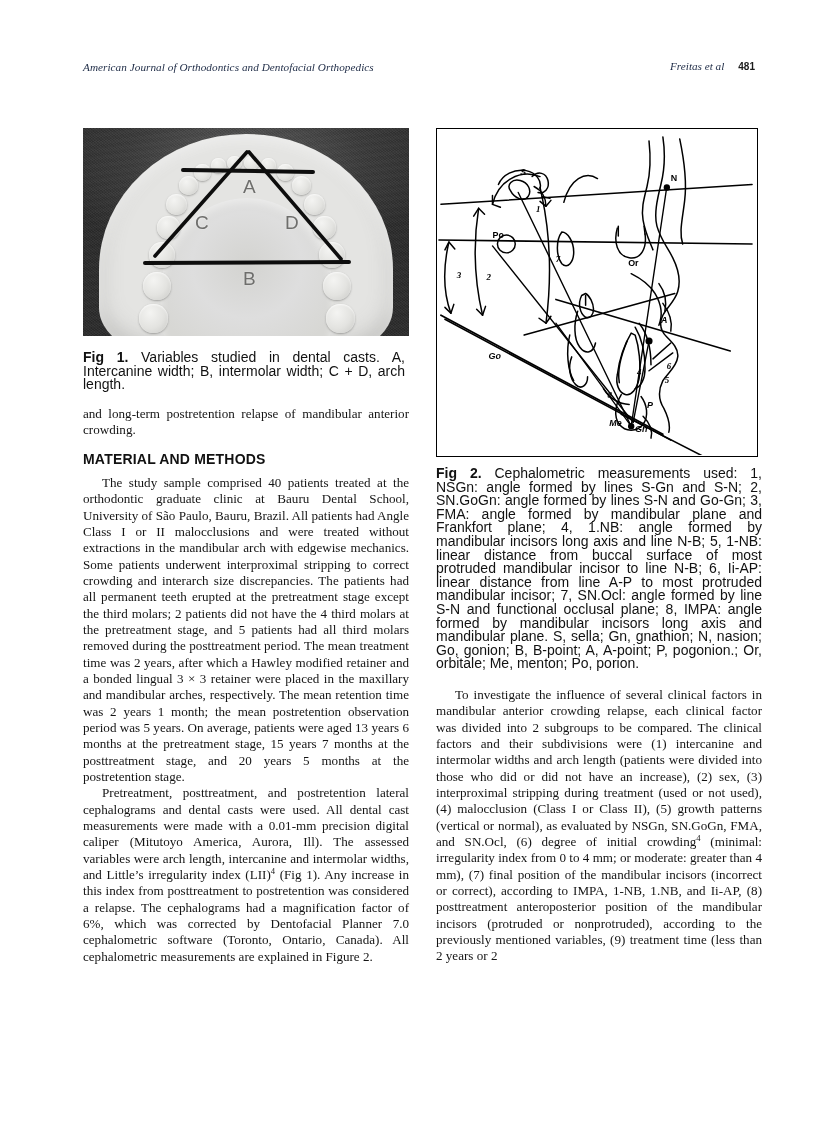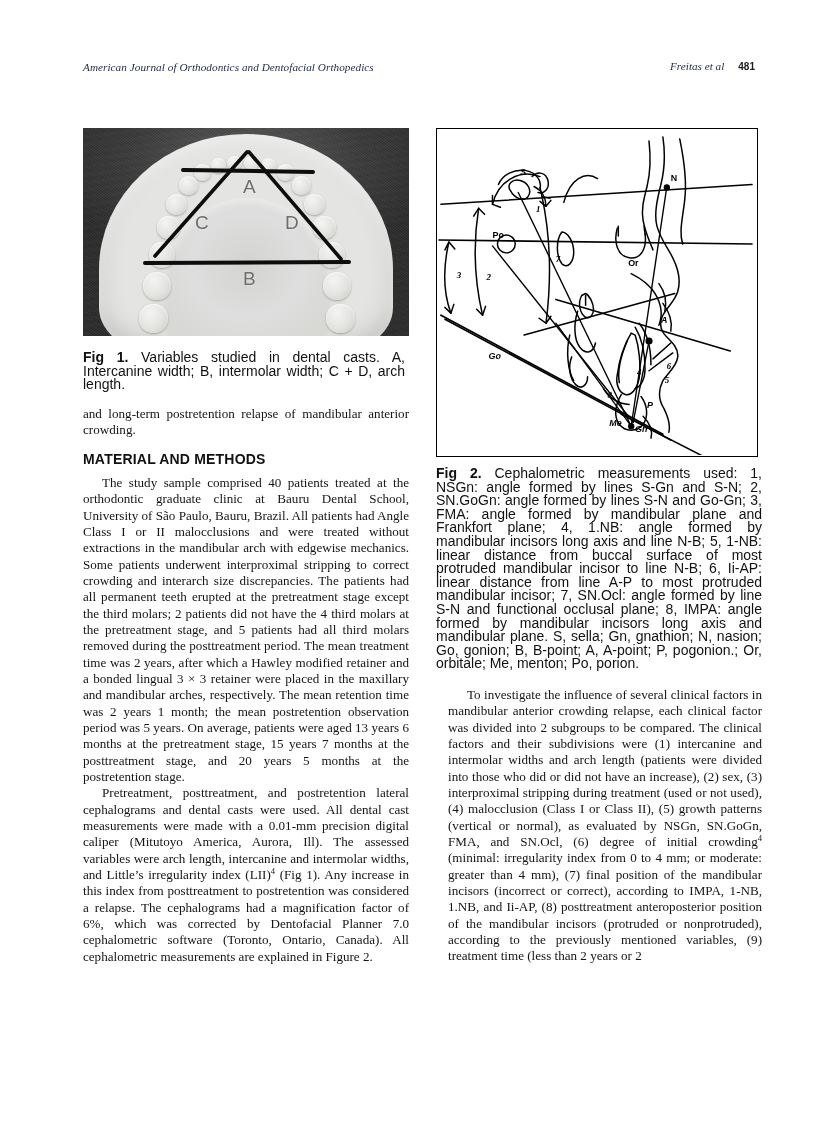--- a/index.html
+++ b/index.html
@@ -391,18 +391,18 @@
           <text x="120" y="134">7</text>
           <text x="172" y="272">8</text>
         </g>
       </svg>
     </div>
 
     <div class="caption fig2-caption">
       <b>Fig 2.</b><span> Cephalometric measurements used: 1, NSGn: angle formed by lines S-Gn and S-N; 2, SN.GoGn: angle formed by lines S-N and Go-Gn; 3, FMA: angle formed by mandibular plane and Frankfort plane; 4, 1.NB: angle formed by mandibular incisors long axis and line N-B; 5, 1-NB: linear distance from buccal surface of most protruded mandibular incisor to line N-B; 6, Ii-AP: linear distance from line A-P to most protruded mandibular incisor; 7, SN.Ocl: angle formed by line S-N and functional occlusal plane; 8, IMPA: angle formed by mandibular incisors long axis and mandibular plane. S, sella; Gn, gnathion; N, nasion; Go, gonion; B, B-point; A, A-point; P, pogonion.; Or, orbitale; Me, menton; Po, porion.</span>
     </div>
 
-    <div class="body" style="margin-top:16px;margin-left:12px;">
+    <div class="body" style="margin-top:16px;">
       <p><span>To investigate the influence of several clinical factors in mandibular anterior crowding relapse, each clinical factor was divided into 2 subgroups to be compared. The clinical factors and their subdivisions were (1) intercanine and intermolar widths and arch length (patients were divided into those who did or did not have an increase), (2) sex, (3) interproximal stripping during treatment (used or not used), (4) malocclusion (Class I or Class II), (5) growth patterns (vertical or normal), as evaluated by NSGn, SN.GoGn, FMA, and SN.Ocl, (6) degree of initial crowding</span><sup>4</sup><span> (minimal: irregularity index from 0 to 4 mm; or moderate: greater than 4 mm), (7) final position of the mandibular incisors (incorrect or correct), according to IMPA, 1-NB, 1.NB, and Ii-AP, (8) posttreatment anteroposterior position of the mandibular incisors (protruded or nonprotruded), according to the previously mentioned variables, (9) treatment time (less than 2 years or 2</span></p>
     </div>
   </div>
 
 </div>
 
 </body></html>

